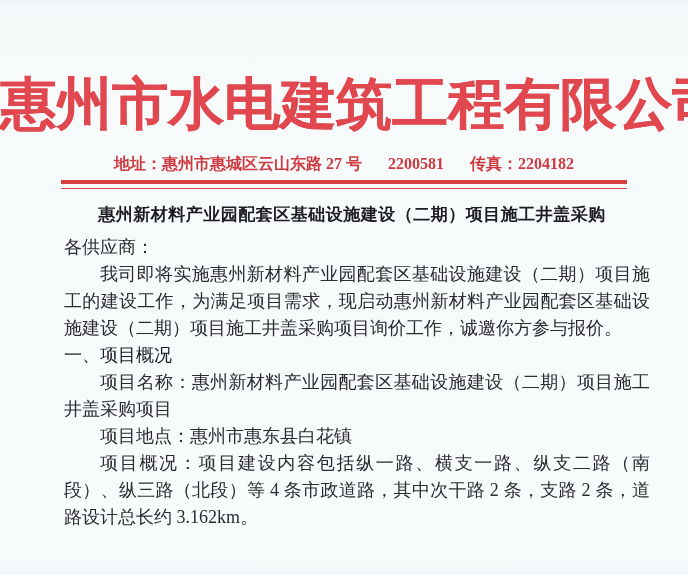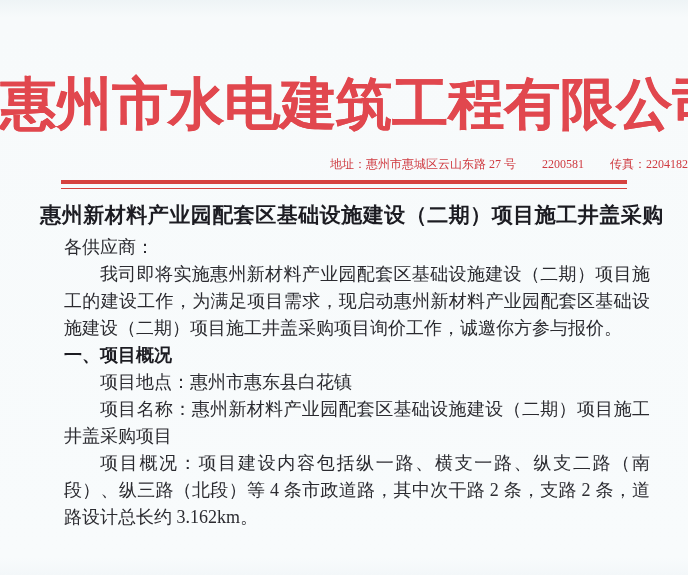--- a/index.html
+++ b/index.html
@@ -22,54 +22,54 @@
     color: #e1474e;
     letter-spacing: 0px;
     text-shadow: 0.6px 0 0 #e1474e;
     white-space: nowrap;
   }
 
   .contact-row {
     margin-top: 4px;
     line-height: 24px;
     display: flex;
-    justify-content: flex-end;
+    justify-content: center;
     align-items: baseline;
     gap: 26px;
-    font-size: 12px;
-    font-weight: normal;
+    font-size: 16px;
+    font-weight: bold;
     color: #cf3a40;
     white-space: nowrap;
   }
 
   .rules { margin: 4px auto 0 auto; width: 566px; }
   .rule-thick { height: 3.5px; background: #d6423f; }
   .rule-thin  { height: 1.3px; background: #d6423f; margin-top: 4px; }
 
   .doc-title {
     margin-top: 7px;
     text-align: center;
-    font-size: 21px;
+    font-size: 17px;
     font-weight: bold;
     color: #1c1c22;
     line-height: 38px;
     letter-spacing: 0.5px;
     padding-left: 16px;
   }
 
   .body-text {
     margin: 0 38px 0 64px;
     font-size: 18px;
     line-height: 27px;
     color: #2b2b30;
     text-align: justify;
   }
   .body-text p { margin: 0; }
   .indent { text-indent: 2em; }
-  .section-heading { font-weight: bold; color: #1c1c22; }
+  .section-heading { font-weight: normal; color: #1c1c22; }
 
   .seal-svg {
     position: absolute;
     left: 585px; top: 488px;
     width: 240px; height: 240px;
     opacity: 0.92;
     pointer-events: none;
   }
 </style>
 </head>
@@ -91,22 +91,22 @@
   </div>
 
   <div class="doc-title">
     <div>惠州新材料产业园配套区基础设施建设（二期）项目施工井盖采购</div>
   </div>
 
   <div class="body-text">
     <p>各供应商：</p>
     <p class="indent">我司即将实施惠州新材料产业园配套区基础设施建设（二期）项目施工的建设工作，为满足项目需求，现启动惠州新材料产业园配套区基础设施建设（二期）项目施工井盖采购项目询价工作，诚邀你方参与报价。</p>
     <p class="section-heading">一、项目概况</p>
+    <p class="indent">项目名称：惠州新材料产业园配套区基础设施建设（二期）项目施工井盖采购项目</p>
     <p class="indent">项目地点：惠州市惠东县白花镇</p>
-    <p class="indent">项目名称：惠州新材料产业园配套区基础设施建设（二期）项目施工井盖采购项目</p>
     <p class="indent">项目概况：项目建设内容包括纵一路、横支一路、纵支二路（南段）、纵三路（北段）等 4 条市政道路，其中次干路 2 条，支路 2 条，道路设计总长约 3.162km。</p>
   </div>
 
   <svg class="seal-svg" viewBox="0 0 240 240">
     <defs>
       <path id="sealArc" d="M 63.8 146.2 A 62 62 0 0 1 170.8 84.4" fill="none"></path>
     </defs>
     <circle cx="120" cy="120" r="88" fill="none" stroke="#dd3b2e" stroke-width="5"></circle>
     <polygon fill="#dd3b2e" points="82.5,79.8 98.4,115.8 70.2,143.2 109.3,139.2 126.7,174.6 135.0,136.1 174.0,130.5 139.9,110.7 146.7,71.9 117.3,98.2"></polygon>
     <text font-size="22" font-weight="bold" fill="#dd3b2e" letter-spacing="4" font-family="Liberation Serif, DejaVu Serif, serif">

